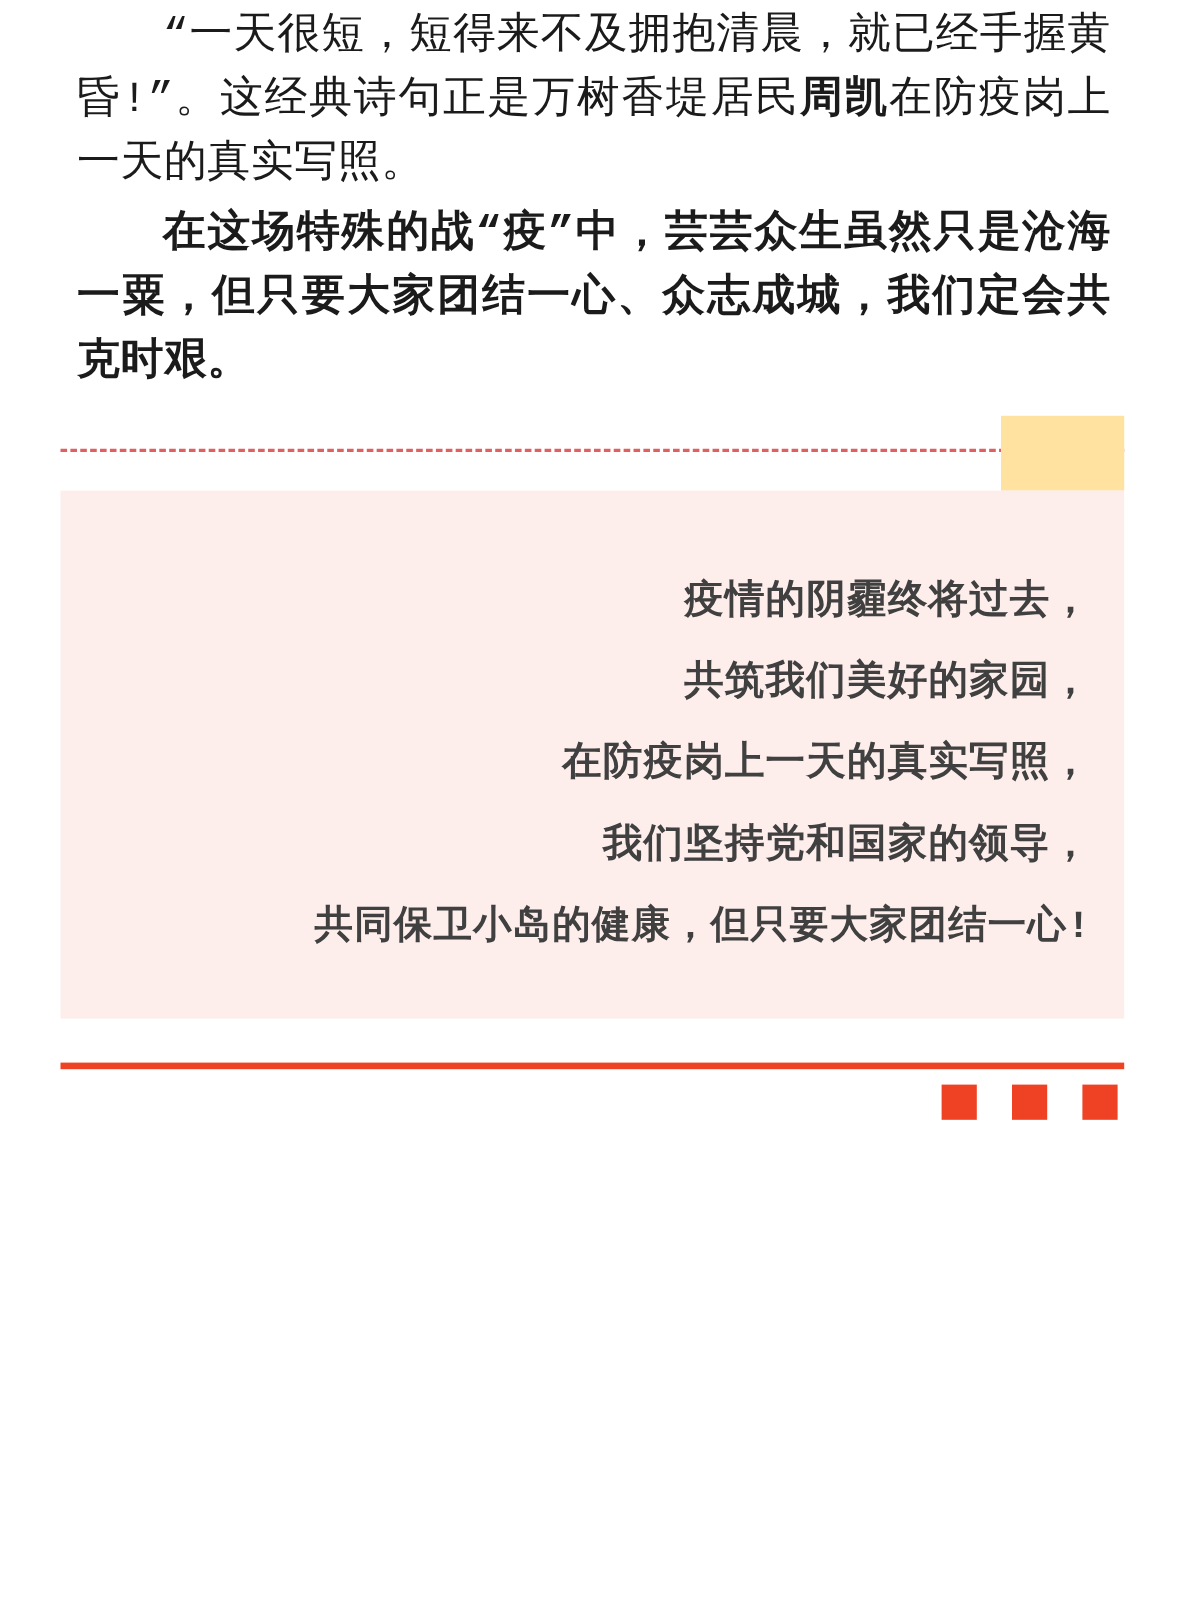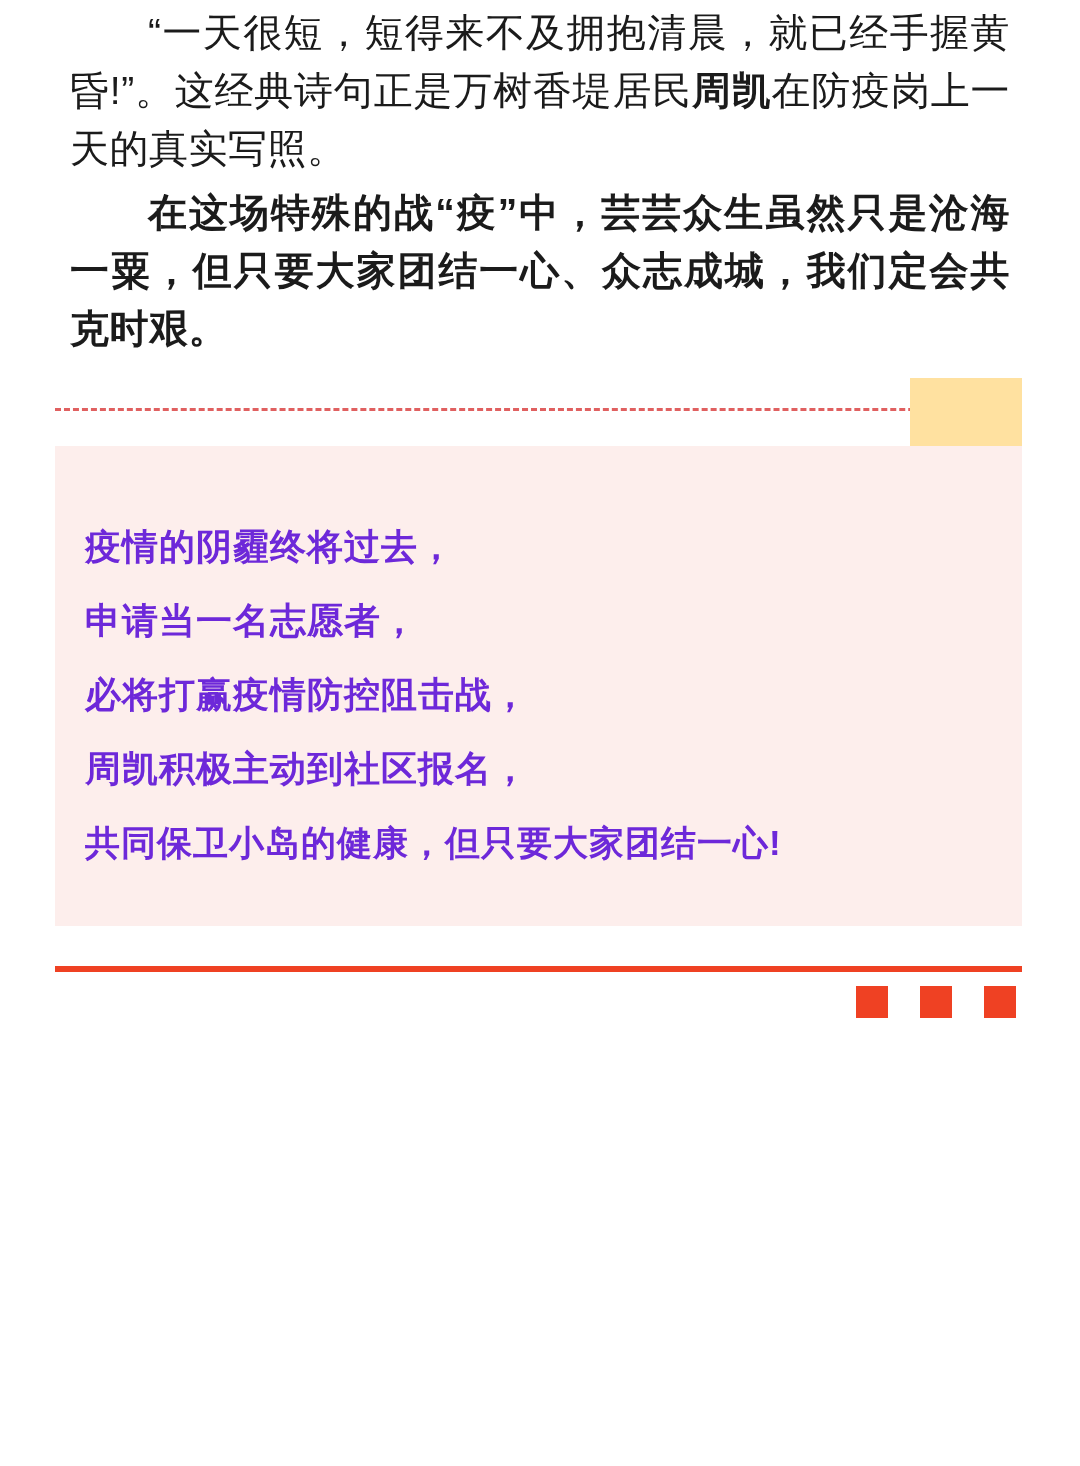--- a/index.html
+++ b/index.html
@@ -14,20 +14,21 @@
     color: #1a1a1a;
     position: relative;
     overflow: hidden;
   }
 
   .page {
     width: 1080px;
     height: 1105px;
     position: relative;
     box-sizing: border-box;
+    font-family: Liberation Mono, monospace;
   }
 
   .article {
     padding: 4px 70px 0 70px;
   }
 
   .para {
     font-size: 39px;
     line-height: 58px;
     letter-spacing: 0.5px;
@@ -75,22 +76,22 @@
   
   .quote-card {
     position: relative;
     margin: 0 58px 0 55px;
     background: #fdeeec;
     padding: 64px 30px 46px 30px;
     box-sizing: border-box;
   }
 
   .quote-line {
-    text-align: left;
-    color: #6d28d9;
+    text-align: right;
+    color: #404040;
     font-weight: bold;
     font-size: 36px;
     line-height: 74px;
     letter-spacing: 1px;
     white-space: nowrap;
   }
 
   .quote-line.wide {
     font-size: 35px;
   }
@@ -134,23 +135,23 @@
 
   </div>
 
   <div class="divider-zone">
     <div class="dashed-line"></div>
     <div class="yellow-block"></div>
   </div>
 
   <div class="quote-card">
     <div class="quote-line">疫情的阴霾终将过去，</div>
-    <div class="quote-line">申请当一名志愿者，</div>
-    <div class="quote-line">必将打赢疫情防控阻击战，</div>
-    <div class="quote-line">周凯积极主动到社区报名，</div>
+    <div class="quote-line">共筑我们美好的家园，</div>
+    <div class="quote-line">在防疫岗上一天的真实写照，</div>
+    <div class="quote-line">我们坚持党和国家的领导，</div>
     <div class="quote-line wide">共同保卫小岛的健康，但只要大家团结一心!</div>
   </div>
 
   <div class="bottom-bar"></div>
 
   <div class="squares">
     <div class="sq sq1"></div>
     <div class="sq sq2"></div>
     <div class="sq sq3"></div>
   </div>

